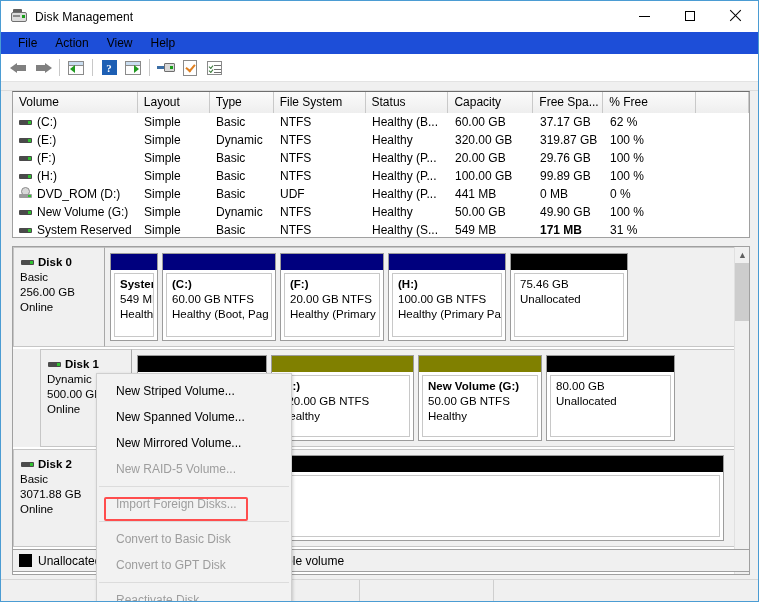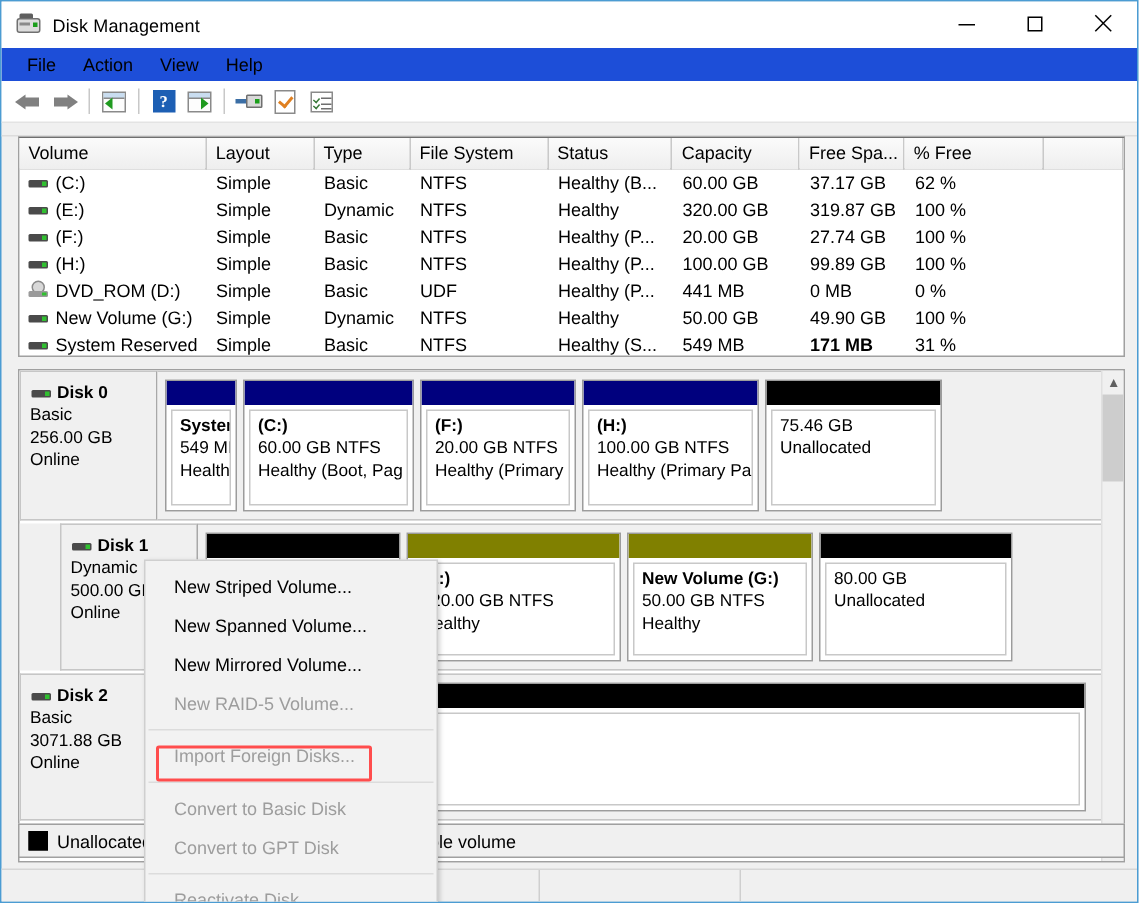--- a/index.html
+++ b/index.html
@@ -516,21 +516,21 @@
               <span class="body"></span>
               <span class="led"></span>
             </span>
             <span>(F:)</span>
           </div>
           <div class="vr-cell" style="width: 72px;">Simple</div>
           <div class="vr-cell" style="width: 64px;">Basic</div>
           <div class="vr-cell" style="width: 92px;">NTFS</div>
           <div class="vr-cell" style="width: 83px;">Healthy (P...</div>
           <div class="vr-cell" style="width: 85px;">20.00 GB</div>
-          <div class="vr-cell" style="width: 70px;">27.74 GB</div>
+          <div class="vr-cell" style="width: 70px;">29.76 GB</div>
           <div class="vr-cell" style="width: 93px;">100 %</div>
         </div>
         <div class="vl-row">
           <div class="vr-cell vol" style="width: 125px;">
             <span class="vicon disk">
               <span class="body"></span>
               <span class="led"></span>
             </span>
             <span>(H:)</span>
           </div>

